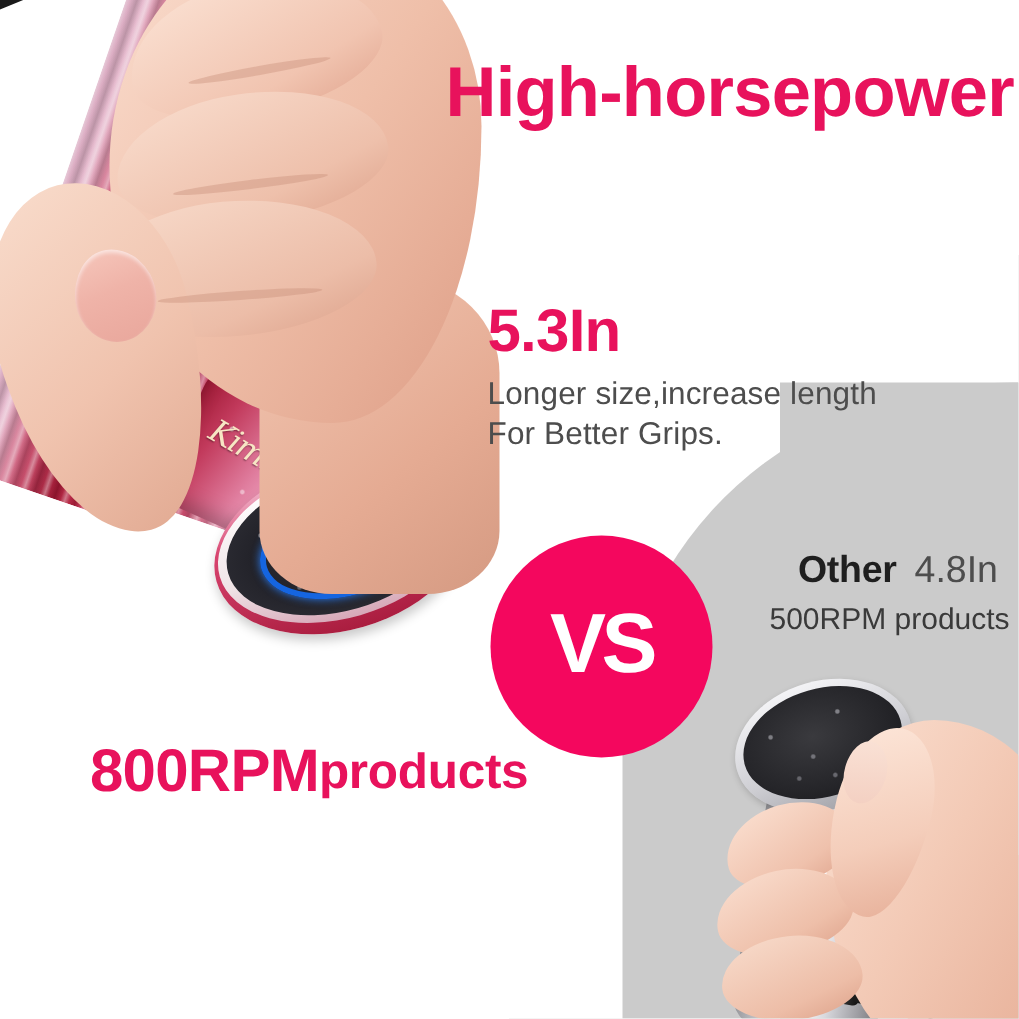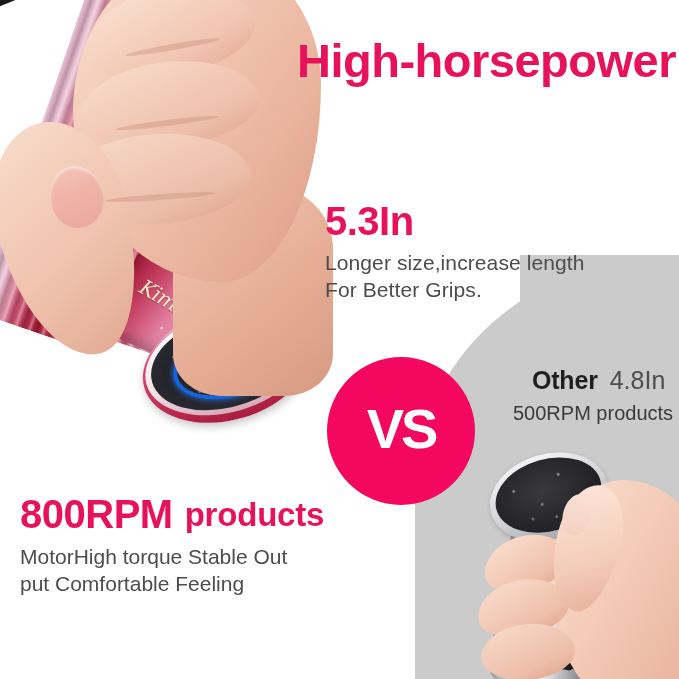--- a/index.html
+++ b/index.html
@@ -131,22 +131,22 @@
 
   
   .rpm-block {
     position: absolute;
     left: 20px;
     top: 494px;
     width: 340px;
   }
   .rpm-head {
     display: flex;
-    align-items: flex-end;
-    gap: 12px;
+    align-items: center;
+    margin-left: 40px;
   }
   .rpm-value {
     font-size: 40px;
     font-weight: bold;
     color: #e8125c;
     letter-spacing: -0.5px;
     line-height: 1;
   }
   .rpm-products {
     font-size: 33px;
@@ -623,19 +623,15 @@
       <span class="other-size">4.8In</span>
     </div>
     <div class="other-rpm">500RPM products</div>
   </div>
 
   <div class="rpm-block">
     <div class="rpm-head">
       <span class="rpm-value">800RPM</span>
       <span class="rpm-products">products</span>
     </div>
-    <div class="rpm-desc">
-      <div>MotorHigh torque Stable Out</div>
-      <div>put Comfortable Feeling</div>
-    </div>
   </div>
 
 </div>
 
 </body></html>

